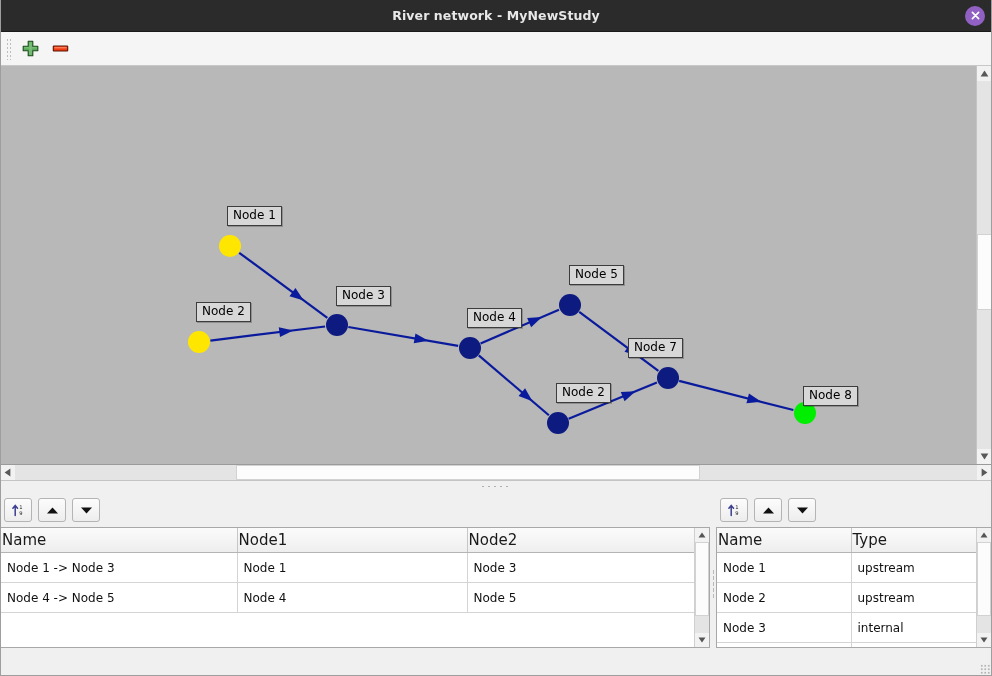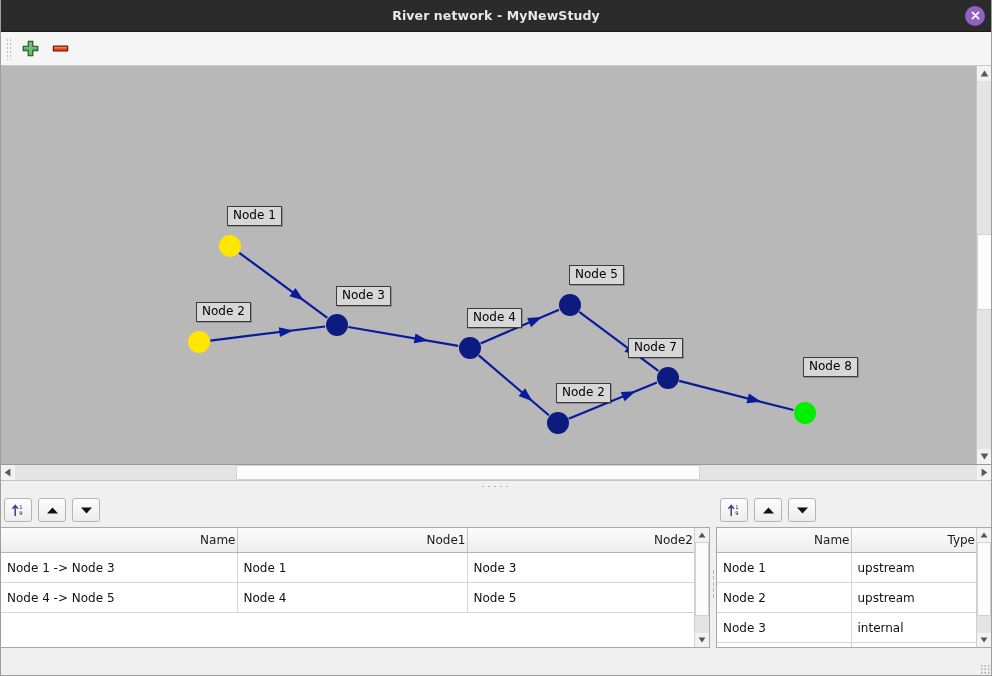--- a/index.html
+++ b/index.html
@@ -205,24 +205,24 @@
   table.grid {
     width: 100%;
     border-collapse: collapse;
     table-layout: fixed;
   }
   table.grid th {
     background: linear-gradient(#fbfbfb, #eeeeee);
     border-right: 1px solid #c6c6c6;
     border-bottom: 1px solid #b4b4b4;
     font-weight: normal;
-    font-size: 12px;
+    font-size: 15px;
     height: 22px;
     color: #1a1a1a;
-    text-align: right;
+    text-align: left;
     margin-top: 34px;
   }
   table.grid th:last-child { border-right: none; }
   table.grid td {
     border-right: 1px solid #d4d4d4;
     border-bottom: 1px solid #d4d4d4;
     height: 29px;
     padding: 0 0 0 6px;
     font-size: 12px;
     color: #111;
@@ -328,21 +328,21 @@
         </g>
     </svg>
     <div id="label-layer">
         <div class="node-label" style="left: 227px; top: 140px;">Node 1</div>
         <div class="node-label" style="left: 196px; top: 236px;">Node 2</div>
         <div class="node-label" style="left: 336px; top: 220px;">Node 3</div>
         <div class="node-label" style="left: 467px; top: 242px;">Node 4</div>
         <div class="node-label" style="left: 569px; top: 199px;">Node 5</div>
         <div class="node-label" style="left: 556px; top: 317px;">Node 2</div>
         <div class="node-label" style="left: 628px; top: 272px;">Node 7</div>
-        <div class="node-label" style="left: 803px; top: 291px;">Node 8</div>
+        <div class="node-label" style="left: 803px; top: 320px;">Node 8</div>
       </div>
 
     <div class="vscroll">
       <div class="sb-track" style="left:0;top:15px;right:0;bottom:15px;"></div>
       <div class="sb-arrow" style="left:0;top:0;width:15px;height:15px;">
         <svg width="9" height="7" viewBox="0 0 9 7">
             <path d="M4.5 0.6 L8.4 6.4 L0.6 6.4 Z" fill="#595959"></path>
           </svg>
       </div>
       <div class="sb-arrow" style="left:0;bottom:0;width:15px;height:15px;">

